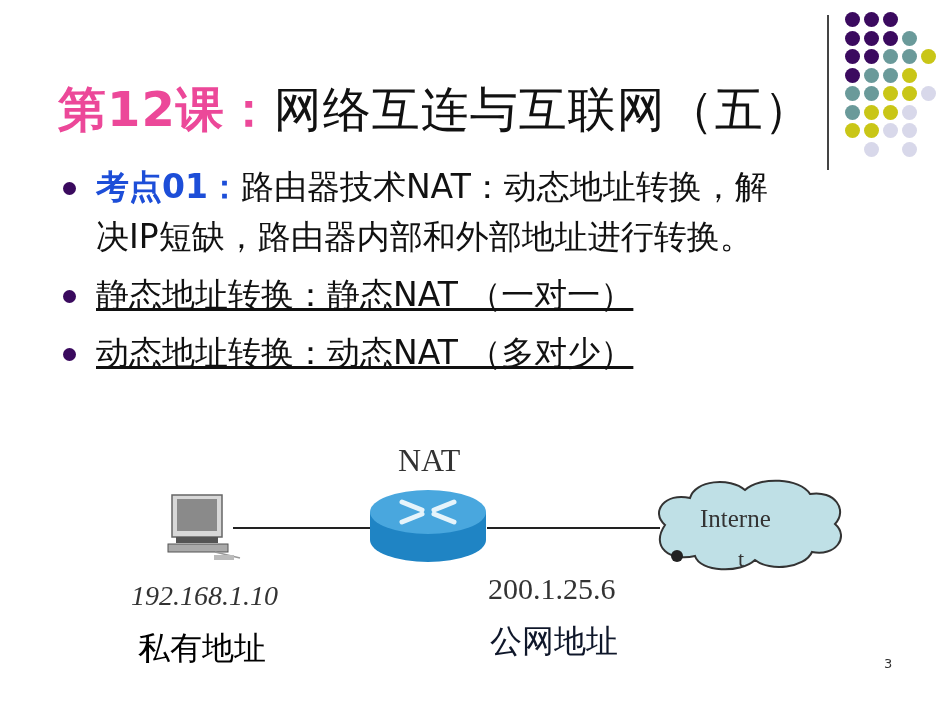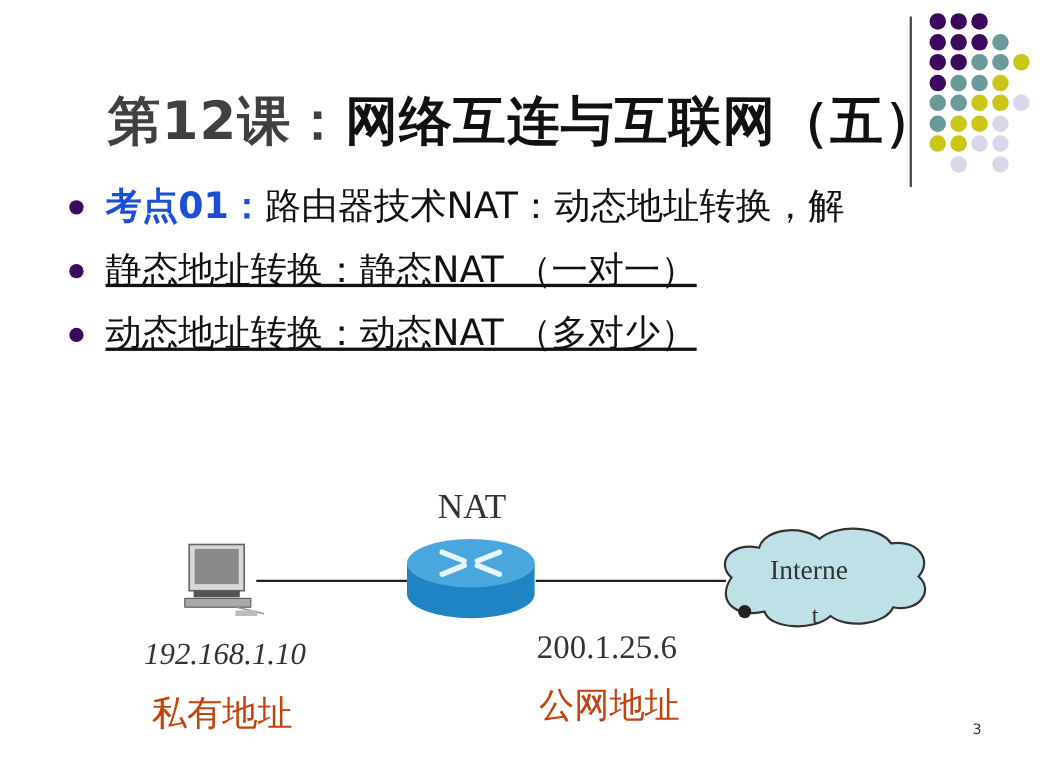--- a/index.html
+++ b/index.html
@@ -1,22 +1,22 @@
 <!DOCTYPE html>
 <html><head>
 <meta charset="utf-8">
 <style>
   html,body{margin:0;padding:0;background:#fff;}
   body{width:950px;height:713px;position:relative;overflow:hidden;font-family:"DejaVu Sans","Liberation Sans",sans-serif;}
   .vline{position:absolute;left:827px;top:15px;width:2px;height:155px;background:#444;}
   .dots{position:absolute;left:845px;top:12px;}
   .dot{position:absolute;width:15px;height:15px;border-radius:50%;}
   .title{position:absolute;left:58px;top:78px;font-size:48px;font-weight:bold;white-space:nowrap;letter-spacing:1px;}
-  .title .accent{color:#404040;margin-left:40px;}
-  .title .rest{color:#111;font-weight:bold;margin-top:37px;}
+  .title .accent{color:#ec4899;}
+  .title .rest{color:#111;font-weight:normal;margin-top:37px;}
   .bullets{position:absolute;left:60px;top:162px;width:840px;}
   .bullet{position:relative;padding-left:36px;font-size:33px;line-height:50px;color:#111;}
   .bullet .dotb{position:absolute;left:3px;top:20px;width:13px;height:13px;border-radius:50%;background:#3a0a5e;}
   .bullet .red{color:#1d4ed8;font-weight:bold;}
   .b1{margin-bottom:8px;}
   .b2,.b3,.b4{margin-bottom:8px;text-decoration:underline;}
   .diagram{position:absolute;left:0;top:432px;width:792px;height:263px;}
   .dlabel{position:absolute;font-family:"Liberation Serif","DejaVu Serif",serif;color:#333;}
   .pagenum{position:absolute;left:884px;top:656px;font-size:13px;color:#333;}
 </style>
@@ -60,20 +60,21 @@
   </div>
 
 <div class="title">
   <span class="accent">第12课：</span><span class="rest">网络互连与互联网（五）</span>
 </div>
 
 <div class="bullets">
   <div class="bullet b1">
     <span class="dotb"></span>
     <span class="red">考点01：</span><span>路由器技术NAT：动态地址转换，解</span><br>
+    <span>决IP短缺，路由器内部和外部地址进行转换。</span>
   </div>
   <div class="bullet b2">
     <span class="dotb"></span>
     <span>静态地址转换：静态NAT （一对一）</span>
   </div>
   <div class="bullet b3">
     <span class="dotb"></span>
     <span>动态地址转换：动态NAT （多对少）</span>
   </div>
 </div>
@@ -106,18 +107,18 @@
 
     <g>
       <path d="M665 93 C650 80 665 60 690 66 C695 48 730 45 745 58 C760 44 800 46 810 62 C835 58 848 78 835 92 C850 105 835 125 812 120 C805 136 770 140 755 128 C740 142 700 140 695 124 C670 130 650 115 665 93 Z" fill="#bfe0e6" stroke="#333" stroke-width="2"></path>
       <circle cx="677" cy="124" r="6" fill="#222"></circle>
     </g>
   </svg>
   <div class="dlabel" style="left:398px;top:10px;font-size:32px;">NAT</div>
   <div class="dlabel" style="left:700px;top:73px;font-size:25px;">Interne</div>
   <div class="dlabel" style="left:738px;top:114px;font-size:22px;">t</div>
   <div class="dlabel" style="left:131px;top:148px;font-size:28px;font-style:italic;">192.168.1.10</div>
-  <div class="dlabel" style="left:138px;top:195px;font-size:32px;font-family:'DejaVu Sans',sans-serif;color:#c2410c;">私有地址</div>
+  <div class="dlabel" style="left:138px;top:195px;font-size:32px;font-family:'DejaVu Sans',sans-serif;color:#000000;">私有地址</div>
   <div class="dlabel" style="left:488px;top:140px;font-size:30px;">200.1.25.6</div>
-  <div class="dlabel" style="left:490px;top:188px;font-size:32px;font-family:'DejaVu Sans',sans-serif;color:#c2410c;">公网地址</div>
+  <div class="dlabel" style="left:490px;top:188px;font-size:32px;font-family:'DejaVu Sans',sans-serif;color:#0f172a;">公网地址</div>
 </div>
 
 <div class="pagenum">3</div>
 
 </body></html>

